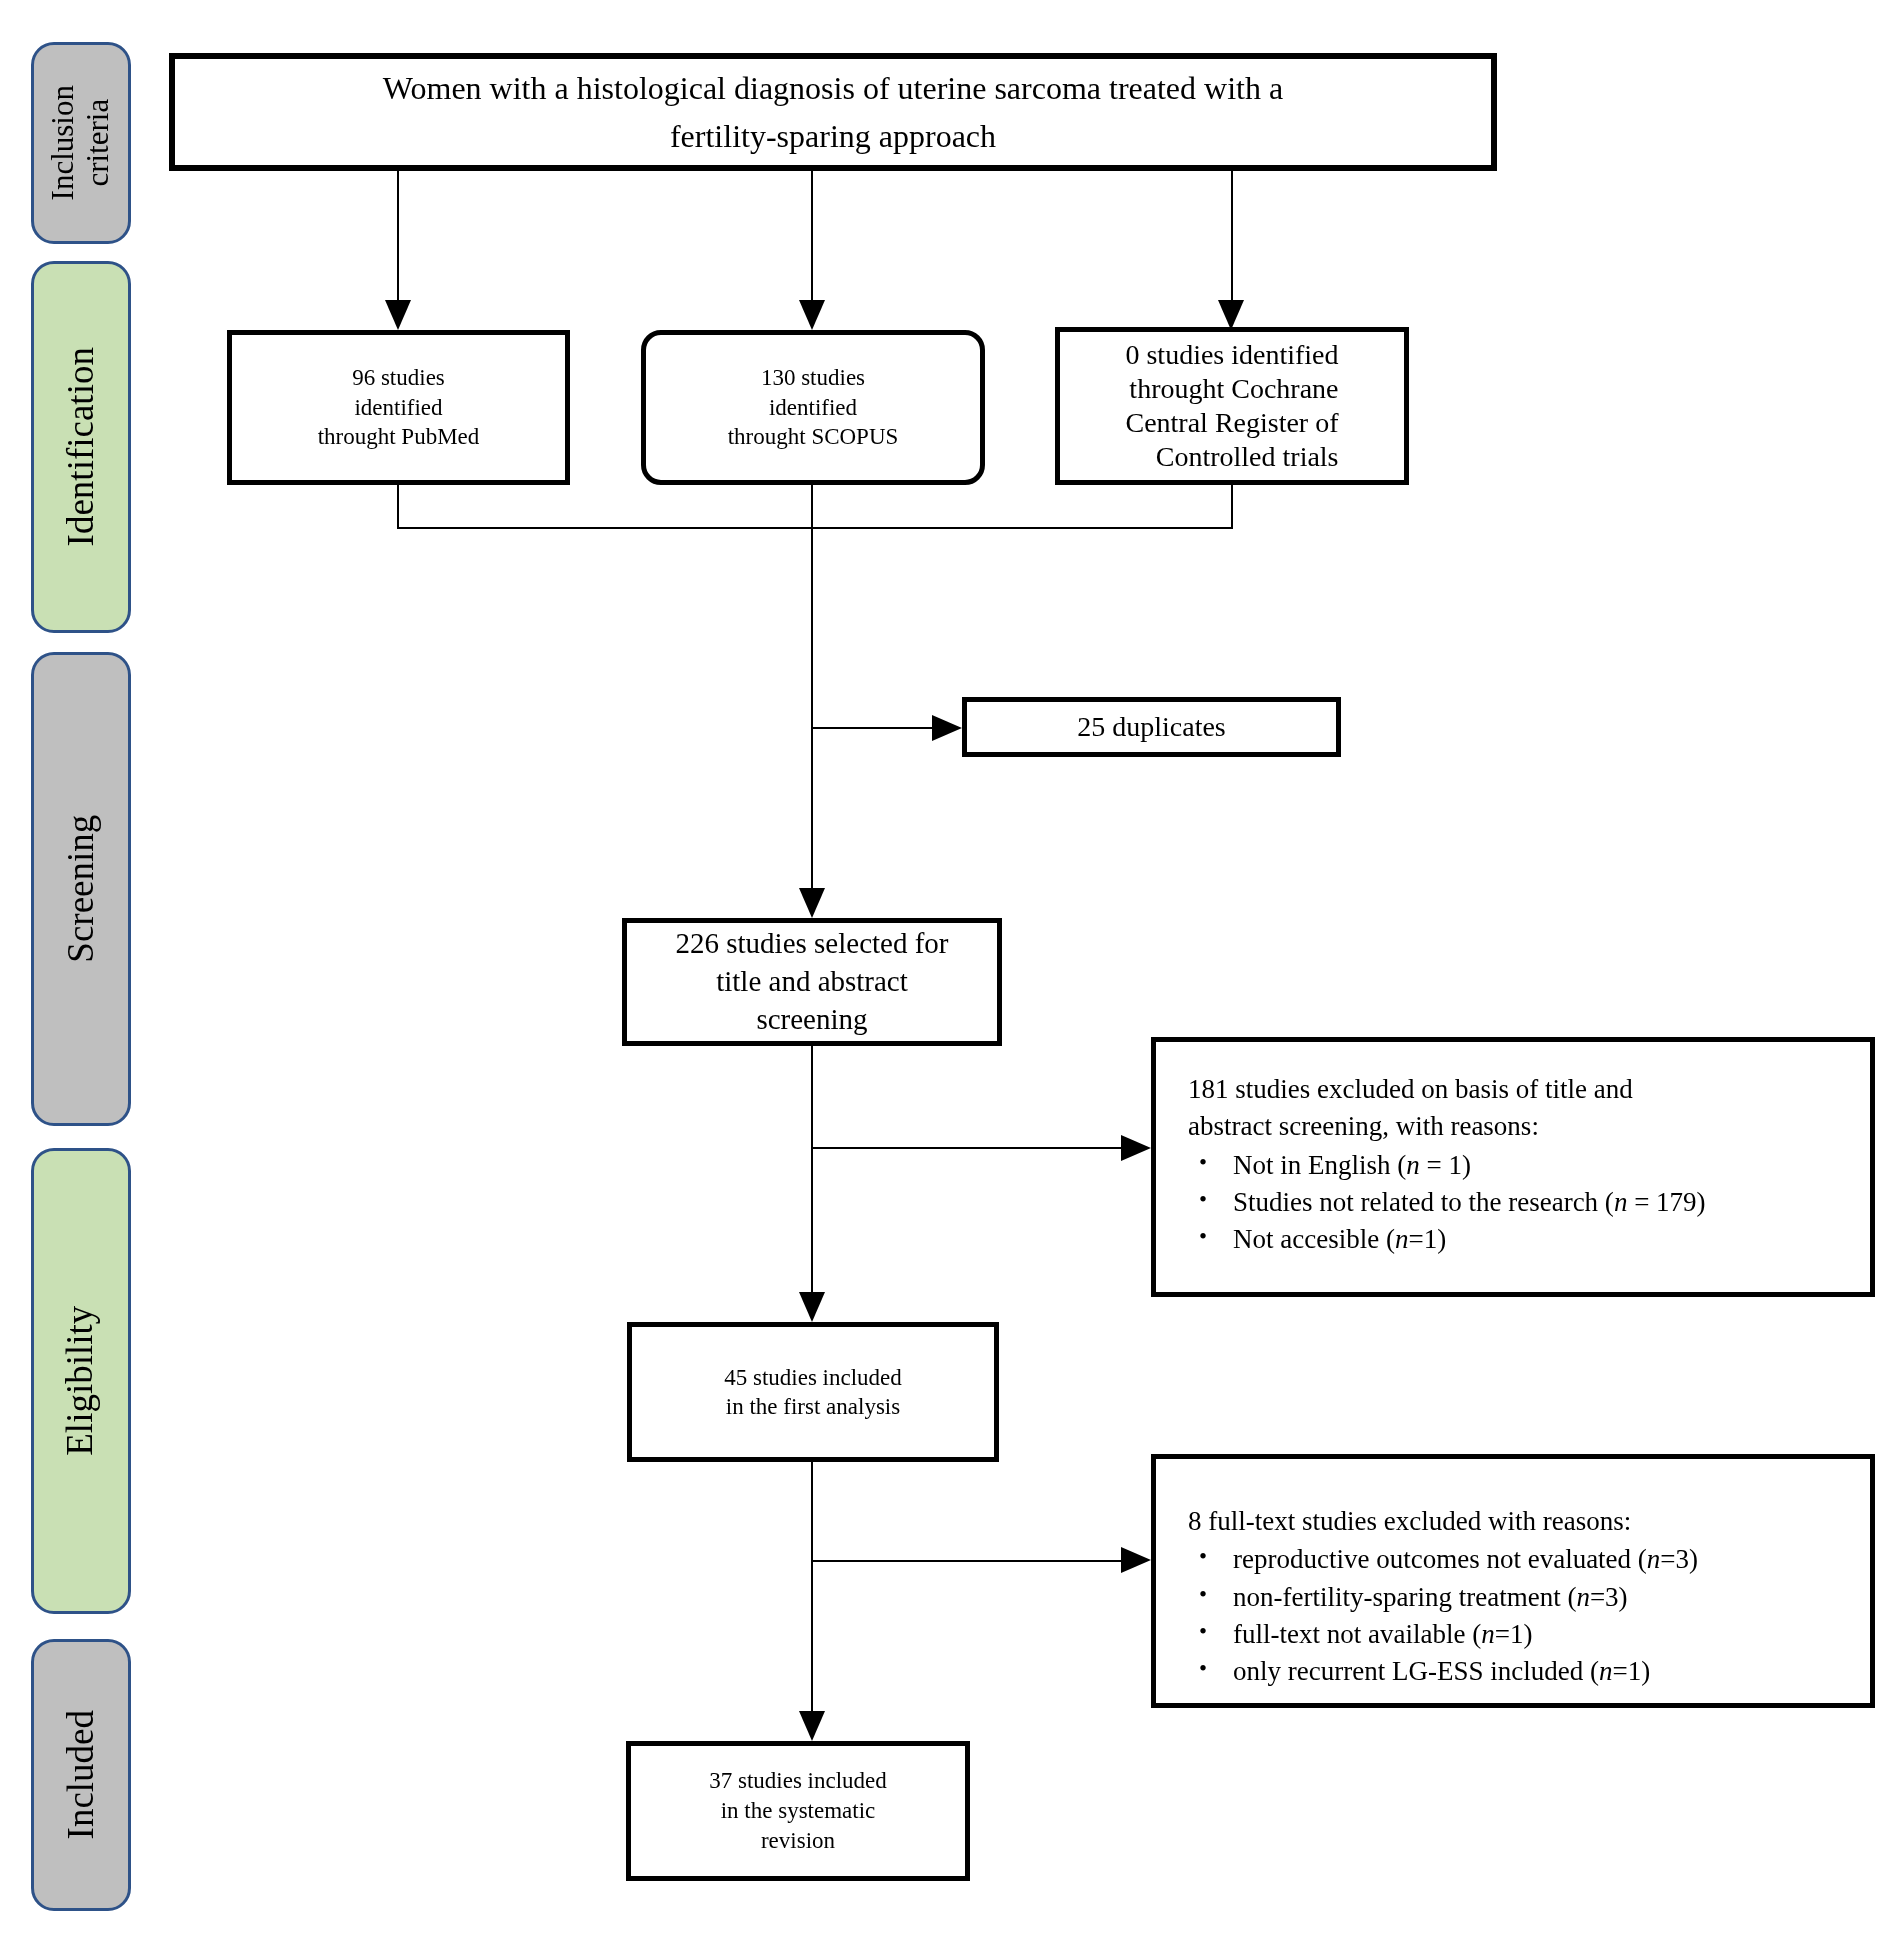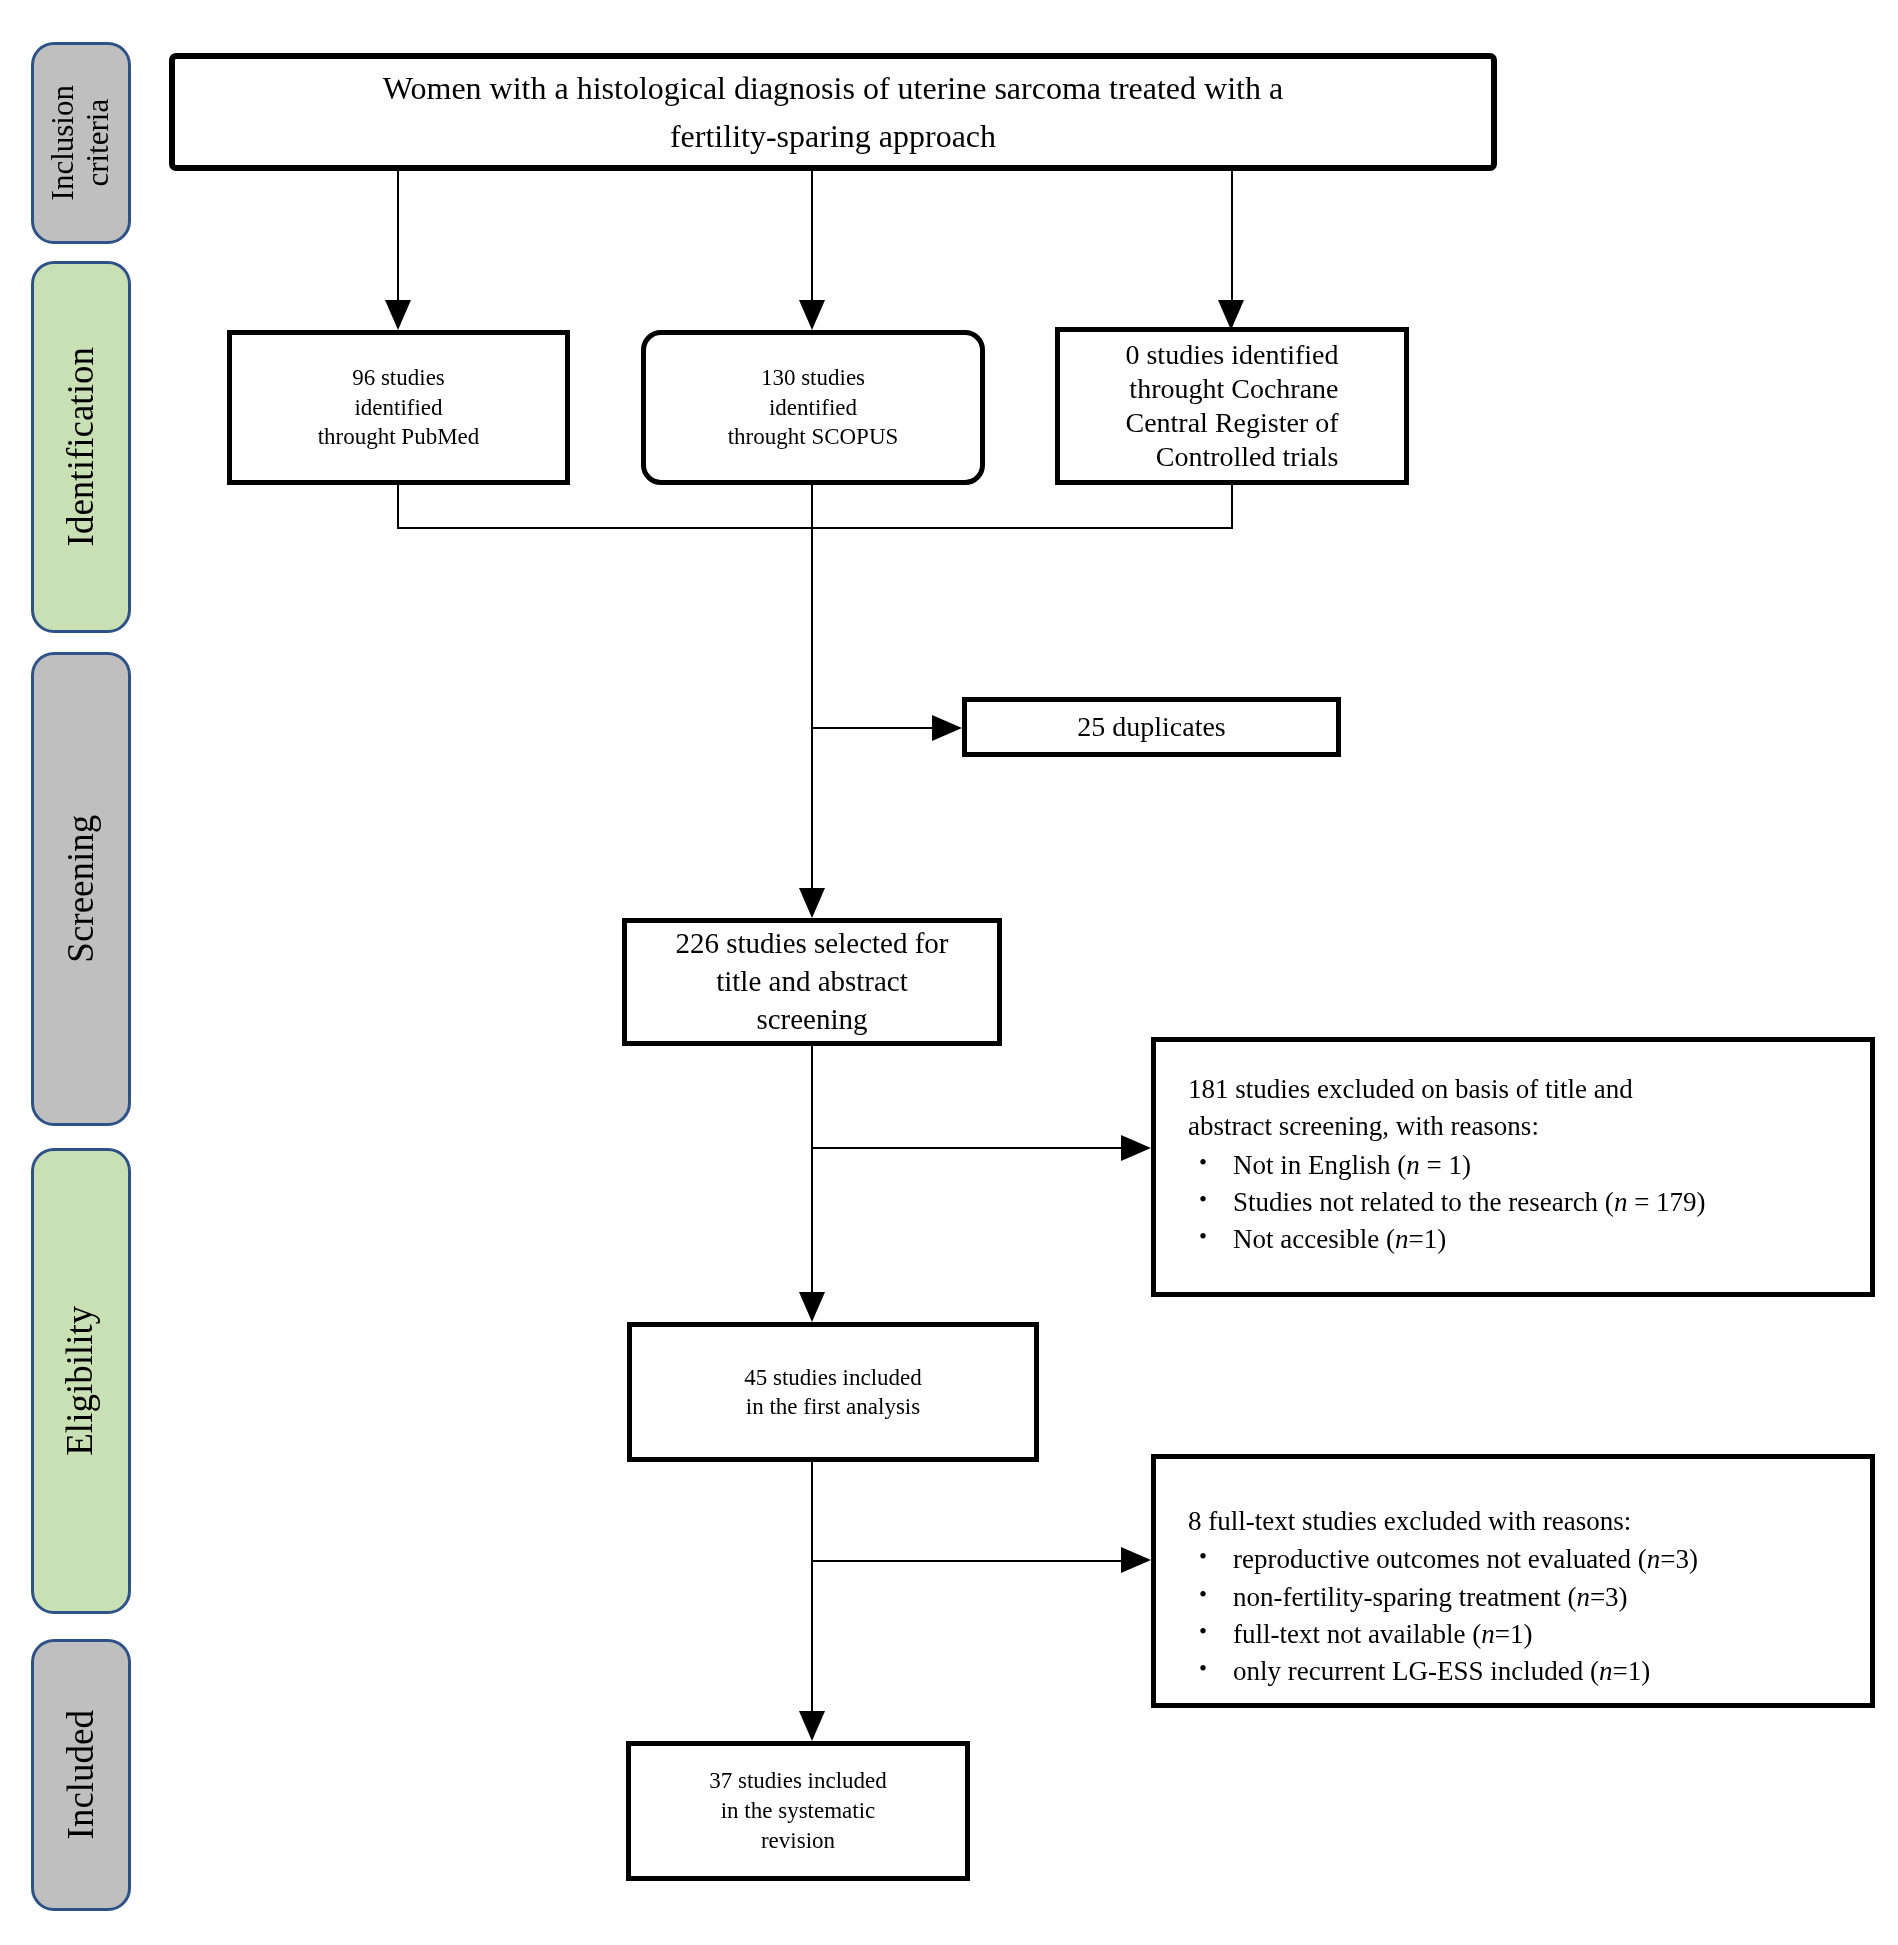--- a/index.html
+++ b/index.html
@@ -16,27 +16,27 @@
   .st1 .vtext{font-size:31px;}
   .st2{top:261px;height:372px;}
   .st3{top:652px;height:474px;}
   .st4{top:1148px;height:466px;}
   .st5{top:1639px;height:272px;}
 
   
   .fbox{position:absolute;background:#ffffff;border:5.5px solid #000;box-sizing:border-box;
         display:flex;flex-direction:column;align-items:center;justify-content:center;
         text-align:center;font-size:23px;line-height:1.28;}
-  .topbox{left:169px;top:53px;width:1328px;height:118px;border-width:6.7px;font-size:32px;line-height:1.5;border-radius:7px;}
+  .topbox{left:169px;top:53px;width:1328px;height:118px;border-width:6.7px;font-size:32px;line-height:1.5;}
   .pubmed{left:227px;top:330px;width:343px;height:155px;}
   .scopus{left:641px;top:330px;width:344px;height:155px;border-radius:20px;}
   .cochrane{left:1055px;top:327px;width:354px;height:158px;font-size:28px;line-height:1.22;text-align:right;}
   .dup{left:962px;top:697px;width:379px;height:60px;font-size:28px;}
   .sel226{left:622px;top:918px;width:380px;height:128px;font-size:29px;line-height:1.3;}
-  .ana45{left:627px;top:1322px;width:412px;height:140px;}
+  .ana45{left:627px;top:1322px;width:372px;height:140px;}
   .rev37{left:626px;top:1741px;width:344px;height:140px;line-height:1.3;}
 
   .reasonbox{position:absolute;background:#ffffff;border:5.5px solid #000;box-sizing:border-box;
              font-size:27px;line-height:1.38;text-align:left;margin-top:20px;}
   .exc181{left:1151px;top:1017px;width:724px;height:260px;padding:29px 22px 0 32px;}
   .exc8{left:1151px;top:1434px;width:724px;height:254px;padding:44px 16.6px 0 32px;font-family:Liberation Serif, serif;}
   .reasonbox .title{margin:0 0 1.1px 0;}
   .reasonbox ul{margin:0;padding:0 0 0 11px;list-style:none;}
   .reasonbox li{position:relative;padding-left:34px;}
   .reasonbox li::before{content:"\2022";position:absolute;left:0;top:0;font-size:0.85em;}

